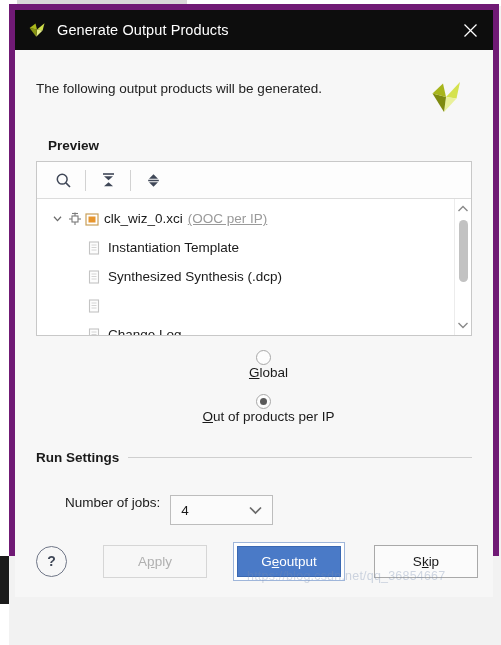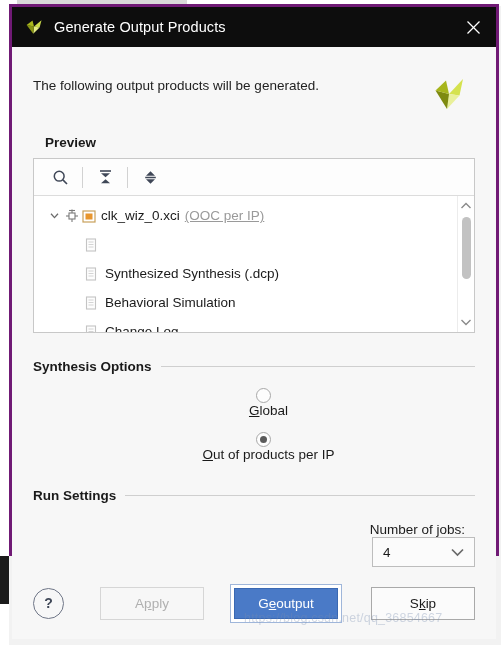--- a/index.html
+++ b/index.html
@@ -48,21 +48,21 @@
   }
 
   
   #dialog {
     position: absolute;
     left: 9px;
     top: 4px;
     width: 490px;
     height: 552px;
     background: #f6f6f6;
-    border: 3px solid #701a75;
+    border: 6px solid #701a75;
     box-sizing: border-box;
     display: flex;
     flex-direction: column;
   }
 
   
   #titlebar {
     height: 40px;
     background: #0d0d0d;
     display: flex;
@@ -268,24 +268,23 @@
     margin: -3.5px 0 0 -3.5px;
     border-radius: 50%;
     background: #5a5a5a;
   }
   .radio-label { font-size: 13.5px; color: #1a1a1a; }
   .mn { text-decoration: underline; }
 
   
   #jobs-row {
     display: flex;
-    align-items: flex-end;
-    margin-top: 19px;
+    align-items: flex-start;
+    margin-top: 30px;
     padding-left: 29px;
-    flex-direction: column;
   }
   #jobs-label { font-size: 13.5px; color: #1a1a1a; margin-right: 10px; }
   #jobs-select {
     width: 103px;
     height: 30px;
     border: 1px solid #bdbdbd;
     background: #fbfbfb;
     display: flex;
     align-items: center;
     justify-content: space-between;
@@ -473,20 +472,21 @@
 
           <div class="tree-row child">
             <span class="doc-icon">
               <svg width="15" height="16" viewBox="0 0 15 16">
                 <rect x="2.5" y="2" width="9" height="12" fill="#fdfdfd" stroke="#c4c4c4" stroke-width="1.1"></rect>
                 <line x1="4.5" y1="5" x2="9.5" y2="5" stroke="#cfcfcf" stroke-width="0.9"></line>
                 <line x1="4.5" y1="7.5" x2="9.5" y2="7.5" stroke="#cfcfcf" stroke-width="0.9"></line>
                 <line x1="4.5" y1="10" x2="9.5" y2="10" stroke="#cfcfcf" stroke-width="0.9"></line>
               </svg>
             </span>
+            <span>Instantiation Template</span>
           </div>
 
           <div class="tree-row child">
             <span class="doc-icon">
               <svg width="15" height="16" viewBox="0 0 15 16">
                 <rect x="2.5" y="2" width="9" height="12" fill="#fdfdfd" stroke="#c4c4c4" stroke-width="1.1"></rect>
                 <line x1="4.5" y1="5" x2="9.5" y2="5" stroke="#cfcfcf" stroke-width="0.9"></line>
                 <line x1="4.5" y1="7.5" x2="9.5" y2="7.5" stroke="#cfcfcf" stroke-width="0.9"></line>
                 <line x1="4.5" y1="10" x2="9.5" y2="10" stroke="#cfcfcf" stroke-width="0.9"></line>
               </svg>
@@ -496,21 +496,20 @@
 
           <div class="tree-row child">
             <span class="doc-icon">
               <svg width="15" height="16" viewBox="0 0 15 16">
                 <rect x="2.5" y="2" width="9" height="12" fill="#fdfdfd" stroke="#c4c4c4" stroke-width="1.1"></rect>
                 <line x1="4.5" y1="5" x2="9.5" y2="5" stroke="#cfcfcf" stroke-width="0.9"></line>
                 <line x1="4.5" y1="7.5" x2="9.5" y2="7.5" stroke="#cfcfcf" stroke-width="0.9"></line>
                 <line x1="4.5" y1="10" x2="9.5" y2="10" stroke="#cfcfcf" stroke-width="0.9"></line>
               </svg>
             </span>
-            <span>Behavioral Simulation</span>
           </div>
 
           <div class="tree-row child">
             <span class="doc-icon">
               <svg width="15" height="16" viewBox="0 0 15 16">
                 <rect x="2.5" y="2" width="9" height="12" fill="#fdfdfd" stroke="#c4c4c4" stroke-width="1.1"></rect>
                 <line x1="4.5" y1="5" x2="9.5" y2="5" stroke="#cfcfcf" stroke-width="0.9"></line>
                 <line x1="4.5" y1="7.5" x2="9.5" y2="7.5" stroke="#cfcfcf" stroke-width="0.9"></line>
                 <line x1="4.5" y1="10" x2="9.5" y2="10" stroke="#cfcfcf" stroke-width="0.9"></line>
               </svg>
@@ -531,24 +530,20 @@
           </div>
           <div class="sb-arrow">
             <svg width="12" height="10" viewBox="0 0 12 10">
               <path d="M1.5 3 L6 7.5 L10.5 3" fill="none" stroke="#8a8a8a" stroke-width="1.4"></path>
             </svg>
           </div>
         </div>
       </div>
     </div>
 
-    <div class="section-head">
-      <span class="section-title">Synthesis Options</span>
-      <span class="section-rule"></span>
-    </div>
 
     <div class="radio-row">
       <span class="radio"></span>
       <span class="radio-label"><span class="mn">G</span><span>lobal</span></span>
     </div>
 
     <div class="radio-row">
       <span class="radio checked"></span>
       <span class="radio-label"><span class="mn">O</span><span>ut of products per IP</span></span>
     </div>

